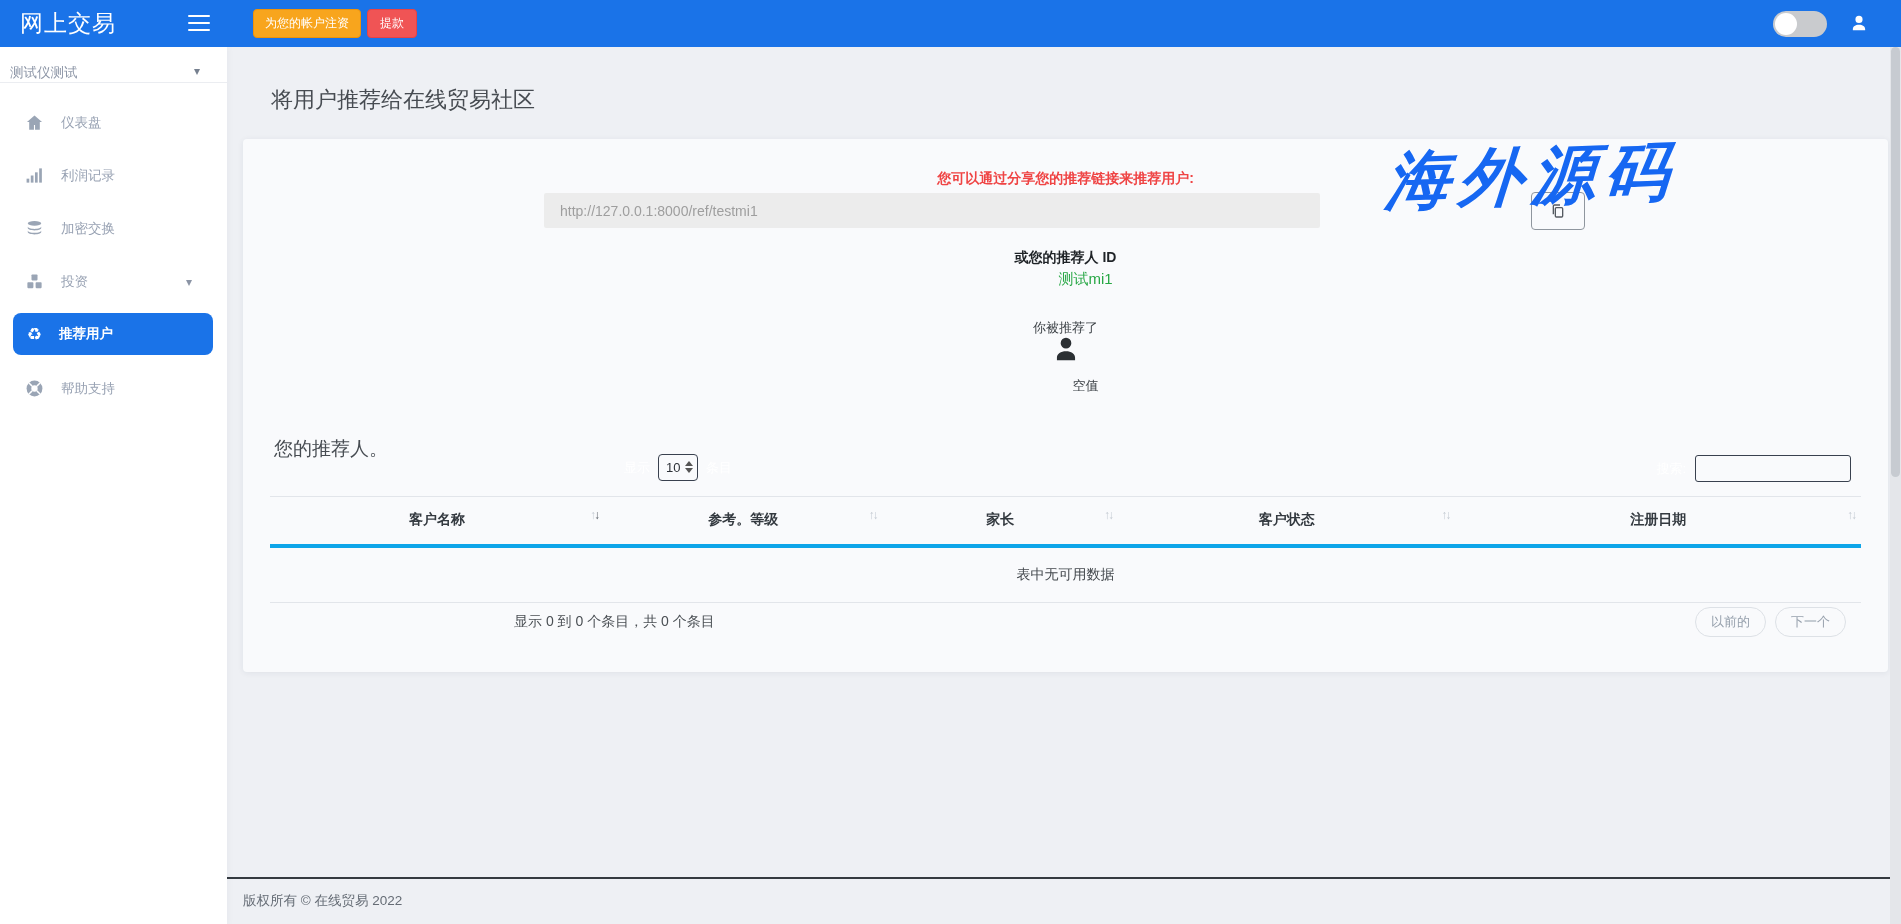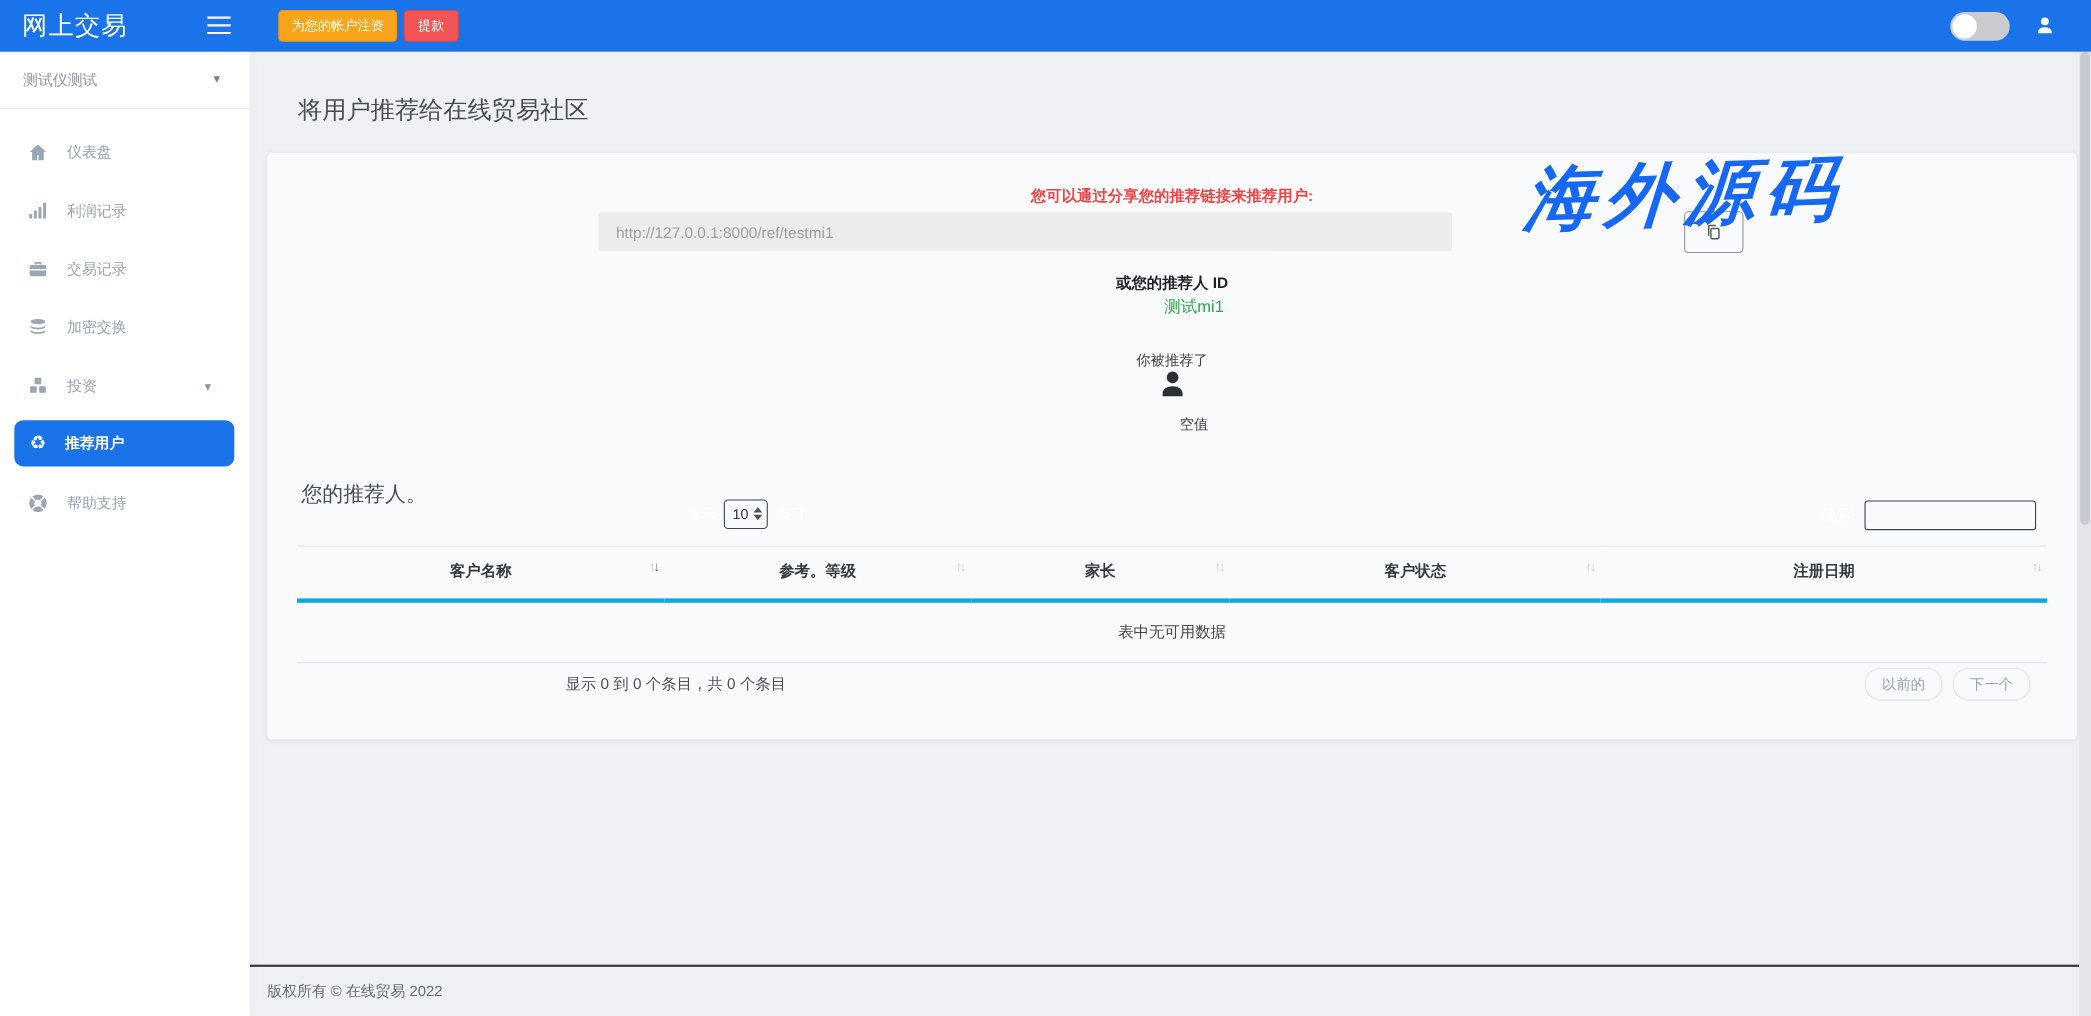--- a/index.html
+++ b/index.html
@@ -14,21 +14,21 @@
   .hamburger { position:absolute; left:188px; top:15px; width:22px; height:16px; cursor:pointer; display:flex; flex-direction:column; justify-content:space-between; }
   .hamburger span { display:block; height:2px; background:#fff; border-radius:1px; }
   .nav-btn { position:absolute; top:9px; height:29px; border-radius:4px; color:#fff; font-size:12px; border:1px solid transparent; cursor:pointer; font-family:inherit; }
   .btn-fund { left:253px; padding:0 11px; background:#f8a51d; border-color:#ef9208; }
   .btn-withdraw { left:367px; padding:4px 12px; background:#f05455; border-color:#e84344; }
   .toggle { position:absolute; left:1773px; top:11px; width:54px; height:26px; background:#c9cbce; border-radius:13px; cursor:pointer; }
   .toggle .knob { position:absolute; left:2px; top:2px; width:22px; height:22px; background:#fff; border-radius:50%; }
   .nav-user { position:absolute; left:1849px; top:13px; width:20px; height:20px; cursor:pointer; }
   
   .sidebar { position:absolute; left:0; top:47px; width:227px; bottom:0; background:#fff; z-index:30; box-shadow:0 0 8px rgba(20,30,60,.05); }
-  .profile { position:relative; height:52px; border-bottom:1px solid #ebedf1; padding:17px 0 0 21px; font-size:13.5px; color:#8b94a5; cursor:pointer; }
+  .profile { position:relative; height:36px; border-bottom:1px solid #ebedf1; padding:17px 0 0 10px; font-size:13.5px; color:#8b94a5; cursor:pointer; }
   .profile .caret { position:absolute; left:194px; top:17px; color:#76808f; font-size:12px; }
   .menu { padding-top:13px; }
   .nav-item { position:relative; height:53px; display:flex; align-items:center; padding-left:25px; color:#98a2b3; font-size:13.5px; cursor:pointer; }
   .nav-item .ico { width:19px; height:19px; margin-right:17px; flex:0 0 19px; fill:#9aa5b5; }
   .nav-item .caret { position:absolute; right:35px; color:#8b94a5; font-size:12px; }
   .nav-item.active { height:42px; margin:5px 14px 7px 13px; padding-left:12px; border-radius:8px; background:#1a73e8; color:#fff; font-weight:bold; }
   .nav-item.active .glyph-ico { color:#fff; font-size:17px; margin-right:15px; width:19px; text-align:center; }
   
   .main { position:absolute; left:227px; top:47px; right:0; bottom:0; background:#eef0f4; }
   .page-title { position:absolute; left:44px; top:38px; font-size:22px; font-weight:normal; color:#474c52; }
@@ -108,28 +108,20 @@
       <span>仪表盘</span>
     </div>
     <div class="nav-item">
       <svg class="ico" viewBox="0 0 24 24">
           <rect x="2" y="16" width="3.4" height="5"></rect>
           <rect x="7.3" y="12" width="3.4" height="9"></rect>
           <rect x="12.6" y="8" width="3.4" height="13"></rect>
           <rect x="17.9" y="3" width="3.4" height="18"></rect>
         </svg>
       <span>利润记录</span>
-    </div>
-    <div class="nav-item">
-      <svg class="ico" viewBox="0 0 24 24">
-          <path d="M9 4h6a1 1 0 0 1 1 1v2h-2V6h-4v1H8V5a1 1 0 0 1 1-1z"></path>
-          <rect x="2.5" y="7.5" width="19" height="13" rx="2"></rect>
-          <rect x="2.5" y="12.2" width="19" height="1.6" fill="#ffffff"></rect>
-        </svg>
-      <span>交易记录</span>
     </div>
     <div class="nav-item">
       <svg class="ico" viewBox="0 0 24 24">
           <ellipse cx="12" cy="5.5" rx="8.5" ry="3"></ellipse>
           <path d="M3.5 9.5c0 1.7 3.8 3 8.5 3s8.5-1.3 8.5-3v2c0 1.7-3.8 3-8.5 3s-8.5-1.3-8.5-3z"></path>
           <path d="M3.5 14.5c0 1.7 3.8 3 8.5 3s8.5-1.3 8.5-3v2c0 1.7-3.8 3-8.5 3s-8.5-1.3-8.5-3z"></path>
         </svg>
       <span>加密交换</span>
     </div>
     <div class="nav-item">

